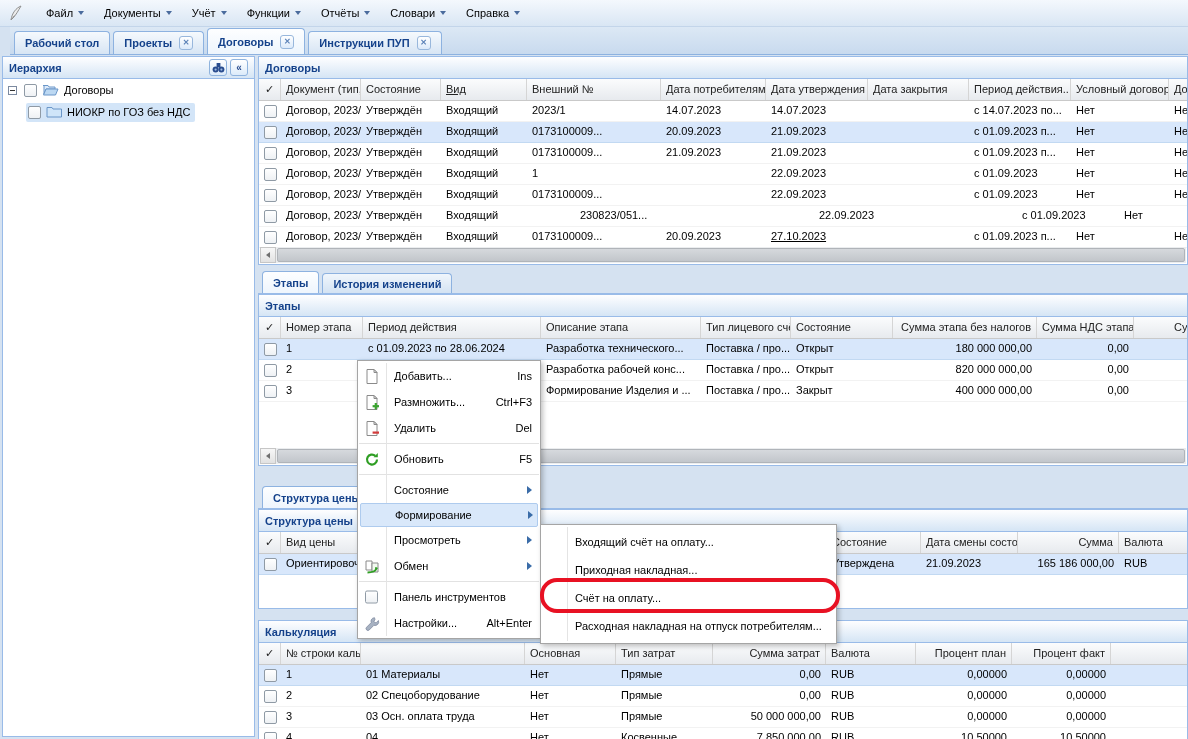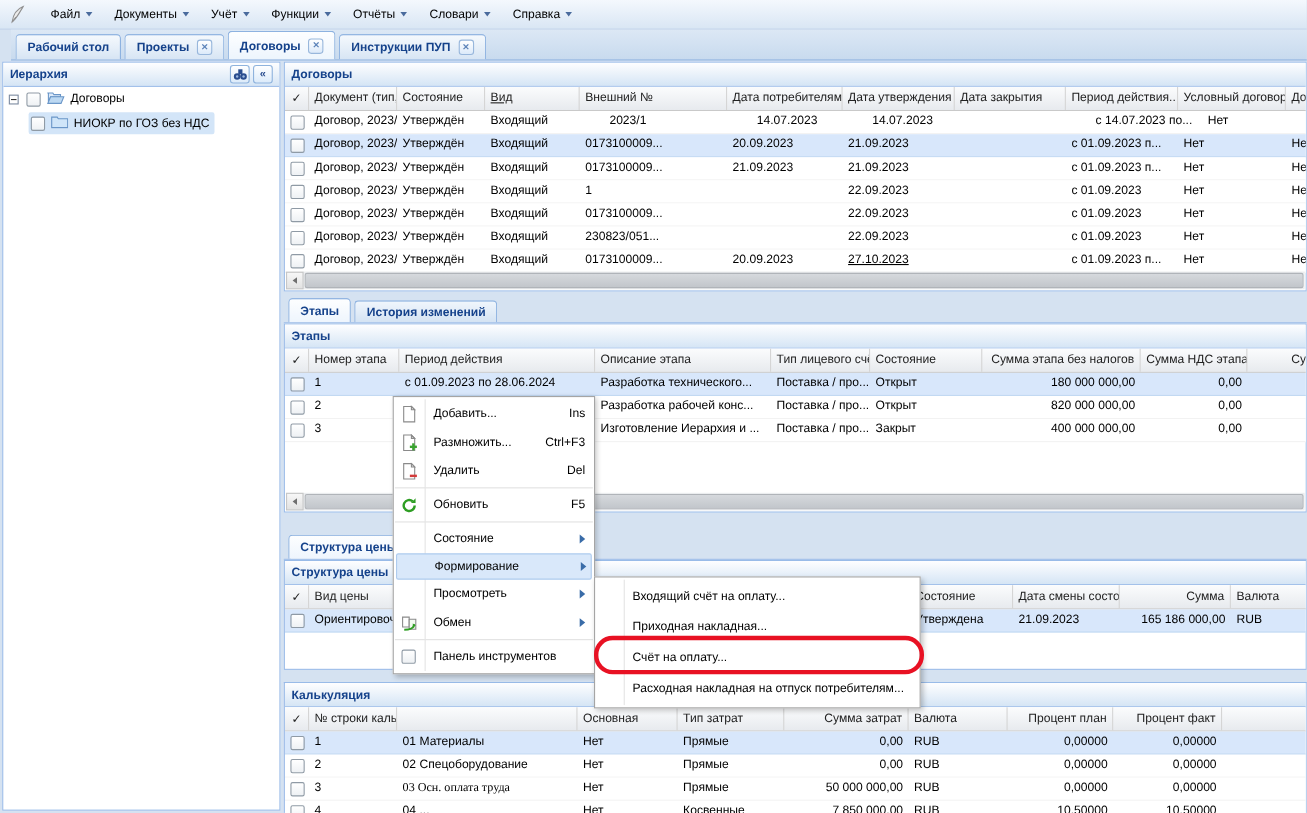--- a/index.html
+++ b/index.html
@@ -210,21 +210,21 @@
         <div class="g-hc" style="width: 98px;">Условный договор</div>
         <div class="g-hc" style="width: 80px;">Договор</div>
       </div>
       <div class="g-row">
         <div class="g-c cbc" style="width: 22px;">
           <div class="cb"></div>
         </div>
         <div class="g-c" style="width: 80px;">Договор, 2023/...</div>
         <div class="g-c" style="width: 80px;">Утверждён</div>
         <div class="g-c" style="width: 86px;">Входящий</div>
-        <div class="g-c" style="width: 134px; margin-left: 22px;">2023/1</div>
+        <div class="g-c" style="width: 134px;">2023/1</div>
         <div class="g-c" style="width: 105px;">14.07.2023</div>
         <div class="g-c" style="width: 102px;">14.07.2023</div>
         <div class="g-c" style="width: 101px;"></div>
         <div class="g-c" style="width: 102px;">с 14.07.2023 по...</div>
         <div class="g-c" style="width: 98px;">Нет</div>
         <div class="g-c" style="width: 80px;">Нет</div>
       </div>
       <div class="g-row sel">
         <div class="g-c cbc" style="width: 22px;">
           <div class="cb"></div>
@@ -285,21 +285,21 @@
         <div class="g-c" style="width: 98px;">Нет</div>
         <div class="g-c" style="width: 80px;">Нет</div>
       </div>
       <div class="g-row">
         <div class="g-c cbc" style="width: 22px;">
           <div class="cb"></div>
         </div>
         <div class="g-c" style="width: 80px;">Договор, 2023/...</div>
         <div class="g-c" style="width: 80px;">Утверждён</div>
         <div class="g-c" style="width: 86px;">Входящий</div>
-        <div class="g-c" style="width: 134px;">230823/051...</div>
+        <div class="g-c" style="width: 134px; margin-left: 48px;">230823/051...</div>
         <div class="g-c" style="width: 105px;"></div>
         <div class="g-c" style="width: 102px;">22.09.2023</div>
         <div class="g-c" style="width: 101px;"></div>
         <div class="g-c" style="width: 102px;">с 01.09.2023</div>
         <div class="g-c" style="width: 98px;">Нет</div>
         <div class="g-c" style="width: 80px;">Нет</div>
       </div>
       <div class="g-row">
         <div class="g-c cbc" style="width: 22px;">
           <div class="cb"></div>
@@ -374,21 +374,21 @@
         <div class="g-c r" style="width: 144px;">820 000 000,00</div>
         <div class="g-c r" style="width: 97px;">0,00</div>
         <div class="g-c r" style="width: 100px;"></div>
       </div>
       <div class="g-row">
         <div class="g-c cbc" style="width: 22px;">
           <div class="cb"></div>
         </div>
         <div class="g-c" style="width: 82px;">3</div>
         <div class="g-c" style="width: 178px;"></div>
-        <div class="g-c" style="width: 160px;">Изготовление Иерархия и ...</div>
+        <div class="g-c" style="width: 160px;">Формирование Изделия и ...</div>
         <div class="g-c" style="width: 90px;">Поставка / про...</div>
         <div class="g-c" style="width: 102px;">Закрыт</div>
         <div class="g-c r" style="width: 144px;">400 000 000,00</div>
         <div class="g-c r" style="width: 97px;">0,00</div>
         <div class="g-c r" style="width: 100px;"></div>
       </div>
     </div>
   <div class="hscroll">
     <span class="sb-btn">
         <span class="sb-left"></span>
@@ -471,21 +471,21 @@
         <div class="g-c r" style="width: 113px;">0,00</div>
         <div class="g-c" style="width: 90px;">RUB</div>
         <div class="g-c r" style="width: 96px;">0,00000</div>
         <div class="g-c r" style="width: 99px;">0,00000</div>
       </div>
       <div class="g-row">
         <div class="g-c cbc" style="width: 22px;">
           <div class="cb"></div>
         </div>
         <div class="g-c" style="width: 80px;">3</div>
-        <div class="g-c" style="width: 164px; font-family: Liberation Serif, serif;">03 Осн. оплата труда</div>
+        <div class="g-c" style="width: 164px;">03 Осн. оплата труда</div>
         <div class="g-c" style="width: 91px;">Нет</div>
         <div class="g-c" style="width: 97px;">Прямые</div>
         <div class="g-c r" style="width: 113px;">50 000 000,00</div>
         <div class="g-c" style="width: 90px;">RUB</div>
         <div class="g-c r" style="width: 96px;">0,00000</div>
         <div class="g-c r" style="width: 99px;">0,00000</div>
       </div>
       <div class="g-row">
         <div class="g-c cbc" style="width: 22px;">
           <div class="cb"></div>
@@ -574,20 +574,29 @@
     <span class="ml">Обмен</span>
     <span class="sarrow"></span>
   </div>
   <div class="msep"></div>
   <div class="mi">
     <span class="mico">
         <span class="cb"></span>
       </span>
     <span class="ml">Панель инструментов</span>
   </div>
+  <div class="mi">
+    <span class="mico">
+        <svg width="16" height="16" viewBox="0 0 16 16">
+          <path d="M10.5 2.2a3.6 3.6 0 0 0-3.3 4.9L2.6 11.7a1.9 1.9 0 0 0 2.7 2.7l4.6-4.6A3.6 3.6 0 0 0 14.4 5L12 7.4 9.8 6.2l1.2-2.2z" fill="#a7b2c2" stroke="#77839a" stroke-width="0.7"></path>
+        </svg>
+      </span>
+    <span class="ml">Настройки...</span>
+    <span class="ms">Alt+Enter</span>
+  </div>
 </div>
 
 <div class="smenu" style="left:540px; top:524px; width:297px;">
   <div class="smi">
       <span>Входящий счёт на оплату...</span>
     </div>
   <div class="smi">
       <span>Приходная накладная...</span>
     </div>
   <div class="smi">

